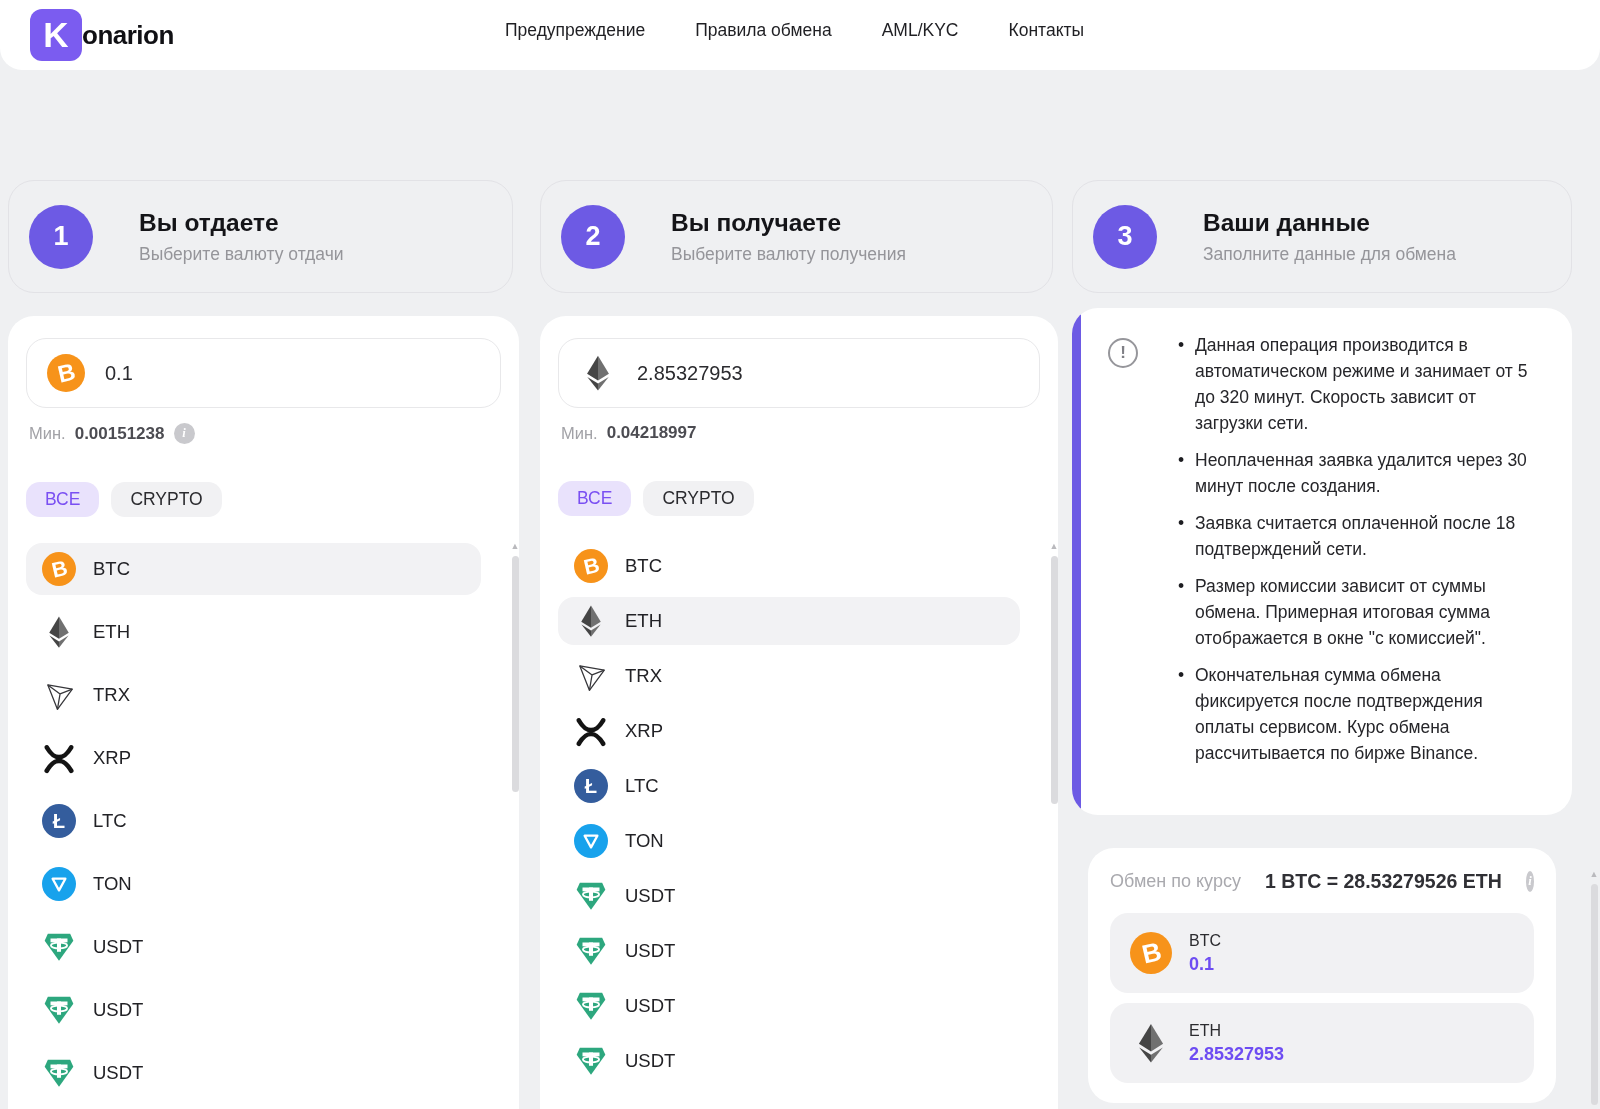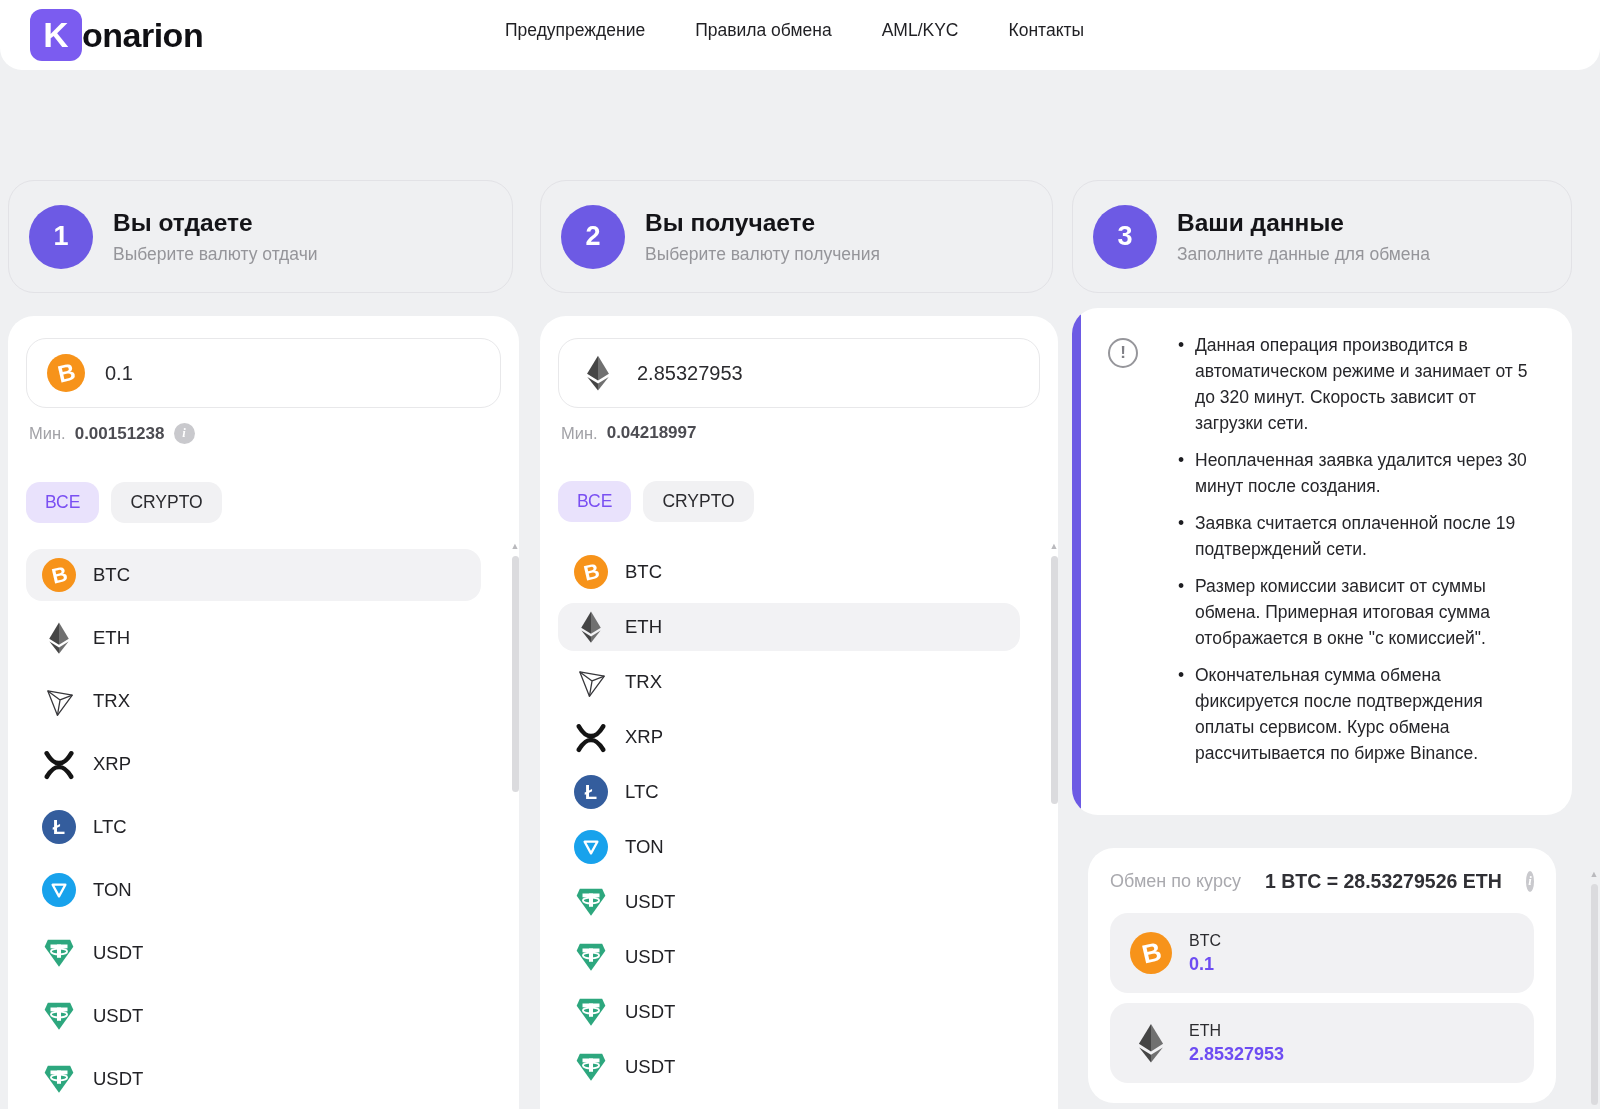--- a/index.html
+++ b/index.html
@@ -8,33 +8,33 @@
   body { font-family:"Liberation Sans",sans-serif; }
 
   .page { position:relative; width:1600px; height:1109px; background:#eff0f2; overflow:hidden; }
 
   
   .header { position:absolute; left:0; top:0; width:1600px; height:70px; background:#fff;
             border-radius:0 0 22px 22px; }
   .logo { position:absolute; left:30px; top:9px; display:flex; align-items:center; cursor:pointer; }
   .logo-k { width:52px; height:52px; background:var(--accent-logo,#7b5cf0); border-radius:12px;
             color:#fff; font-size:35px; font-weight:700; display:flex; align-items:center; justify-content:center; }
-  .logo-rest { font-size:34px; font-weight:700; color:#101014; letter-spacing:-0.5px; }
+  .logo-rest { font-size:26px; font-weight:700; color:#101014; letter-spacing:-0.5px; }
   .nav { position:absolute; left:505px; top:0; height:60px; display:flex; gap:50px; align-items:center; }
   .nav a { font-size:17.5px; color:#1f1f23; text-decoration:none; cursor:pointer; white-space:nowrap; }
 
   
   .step-card { position:absolute; top:180px; height:113px; border:1px solid #e2e2e6; border-radius:26px;
                display:flex; align-items:center; padding-left:20px; }
   .sc1 { left:8px;    width:505px; }
   .sc2 { left:540px;  width:513px; }
   .sc3 { left:1072px; width:500px; }
   .step-circle { width:64px; height:64px; min-width:64px; border-radius:50%; background:var(--accent,#6d5ae4);
                  color:#fff; font-size:27px; font-weight:700; display:flex; align-items:center; justify-content:center; }
-  .step-text { margin-left:20px; }
+  .step-text { margin-left:46px; }
   .step-text h2 { margin:0; font-size:24.5px; font-weight:700; color:#141418; }
   .step-text p  { margin:7px 0 0; font-size:17.5px; color:#95959a; }
 
   
   .main-card { position:absolute; top:316px; height:793px; background:#fff;
                border-radius:26px 26px 0 0; padding:22px 18px; }
   .mc1 { left:8px;   width:511px; }
   .mc2 { left:540px; width:518px; }
 
   .amount-box { height:70px; border:1px solid #e8e8ea; border-radius:20px; display:flex;
@@ -44,21 +44,21 @@
 
   .min-row { margin:15px 0 16px 3px; display:flex; align-items:center; gap:9px; }
   .min-label { font-size:16.5px; color:#a2a2a7; }
   .min-value { font-size:17px; font-weight:700; color:#4c4c52; }
   .info-dot { width:21px; height:21px; border-radius:50%; background:#c9c9cd; color:#fff;
               display:inline-flex; align-items:center; justify-content:center;
               font-size:12.5px; font-weight:700; font-style:italic;
               font-family:"Liberation Serif",serif; cursor:pointer; }
 
   .chips { margin-top:38px; display:flex; gap:12px; }
-  .chip { height:41px; padding:0 19px; border:none; border-radius:14px; background:#f1f1f3;
+  .chip { height:35px; padding:0 19px; border:none; border-radius:14px; background:#f1f1f3;
           color:#2b2b2f; font-size:17.5px; font-family:inherit; cursor:pointer; }
   .chip.active { background:var(--chip-active-bg,#e9e2fc); color:var(--chip-active-text,#7a4ff2); }
 
   .cur-list { list-style:none; margin:26px 0 0; padding:0; }
   .cur-row { display:flex; align-items:center; gap:17px; height:52px; margin-bottom:11px;
              padding-left:16px; width:calc(100% - 20px); border-radius:16px;
              font-size:18.5px; color:#222226; cursor:pointer; }
   .cur-row.selected { background:#f2f2f4; }
   .mc2 .cur-row { height:48px; margin-bottom:7px; }
 
@@ -326,21 +326,21 @@
         <span>USDT</span>
       </li>
     </ul>
   </section>
 
   <section class="info-card">
     <div class="warn-ic">!</div>
     <ul class="notes">
       <li>Данная операция производится в автоматическом режиме и занимает от 5 до 320 минут. Скорость зависит от загрузки сети.</li>
       <li>Неоплаченная заявка удалится через 30 минут после создания.</li>
-      <li>Заявка считается оплаченной после 19 подтверждений сети.</li>
+      <li>Заявка считается оплаченной после 18 подтверждений сети.</li>
       <li>Размер комиссии зависит от суммы обмена. Примерная итоговая сумма отображается в окне "с комиссией".</li>
       <li>Окончательная сумма обмена фиксируется после подтверждения оплаты сервисом. Курс обмена рассчитывается по бирже Binance.</li>
     </ul>
   </section>
 
   <section class="rate-card">
     <div class="rate-row">
       <span class="rate-label">Обмен по курсу</span>
       <span class="rate-value">1 BTC = 28.53279526 ETH</span>
       <span class="info-dot">i</span>

